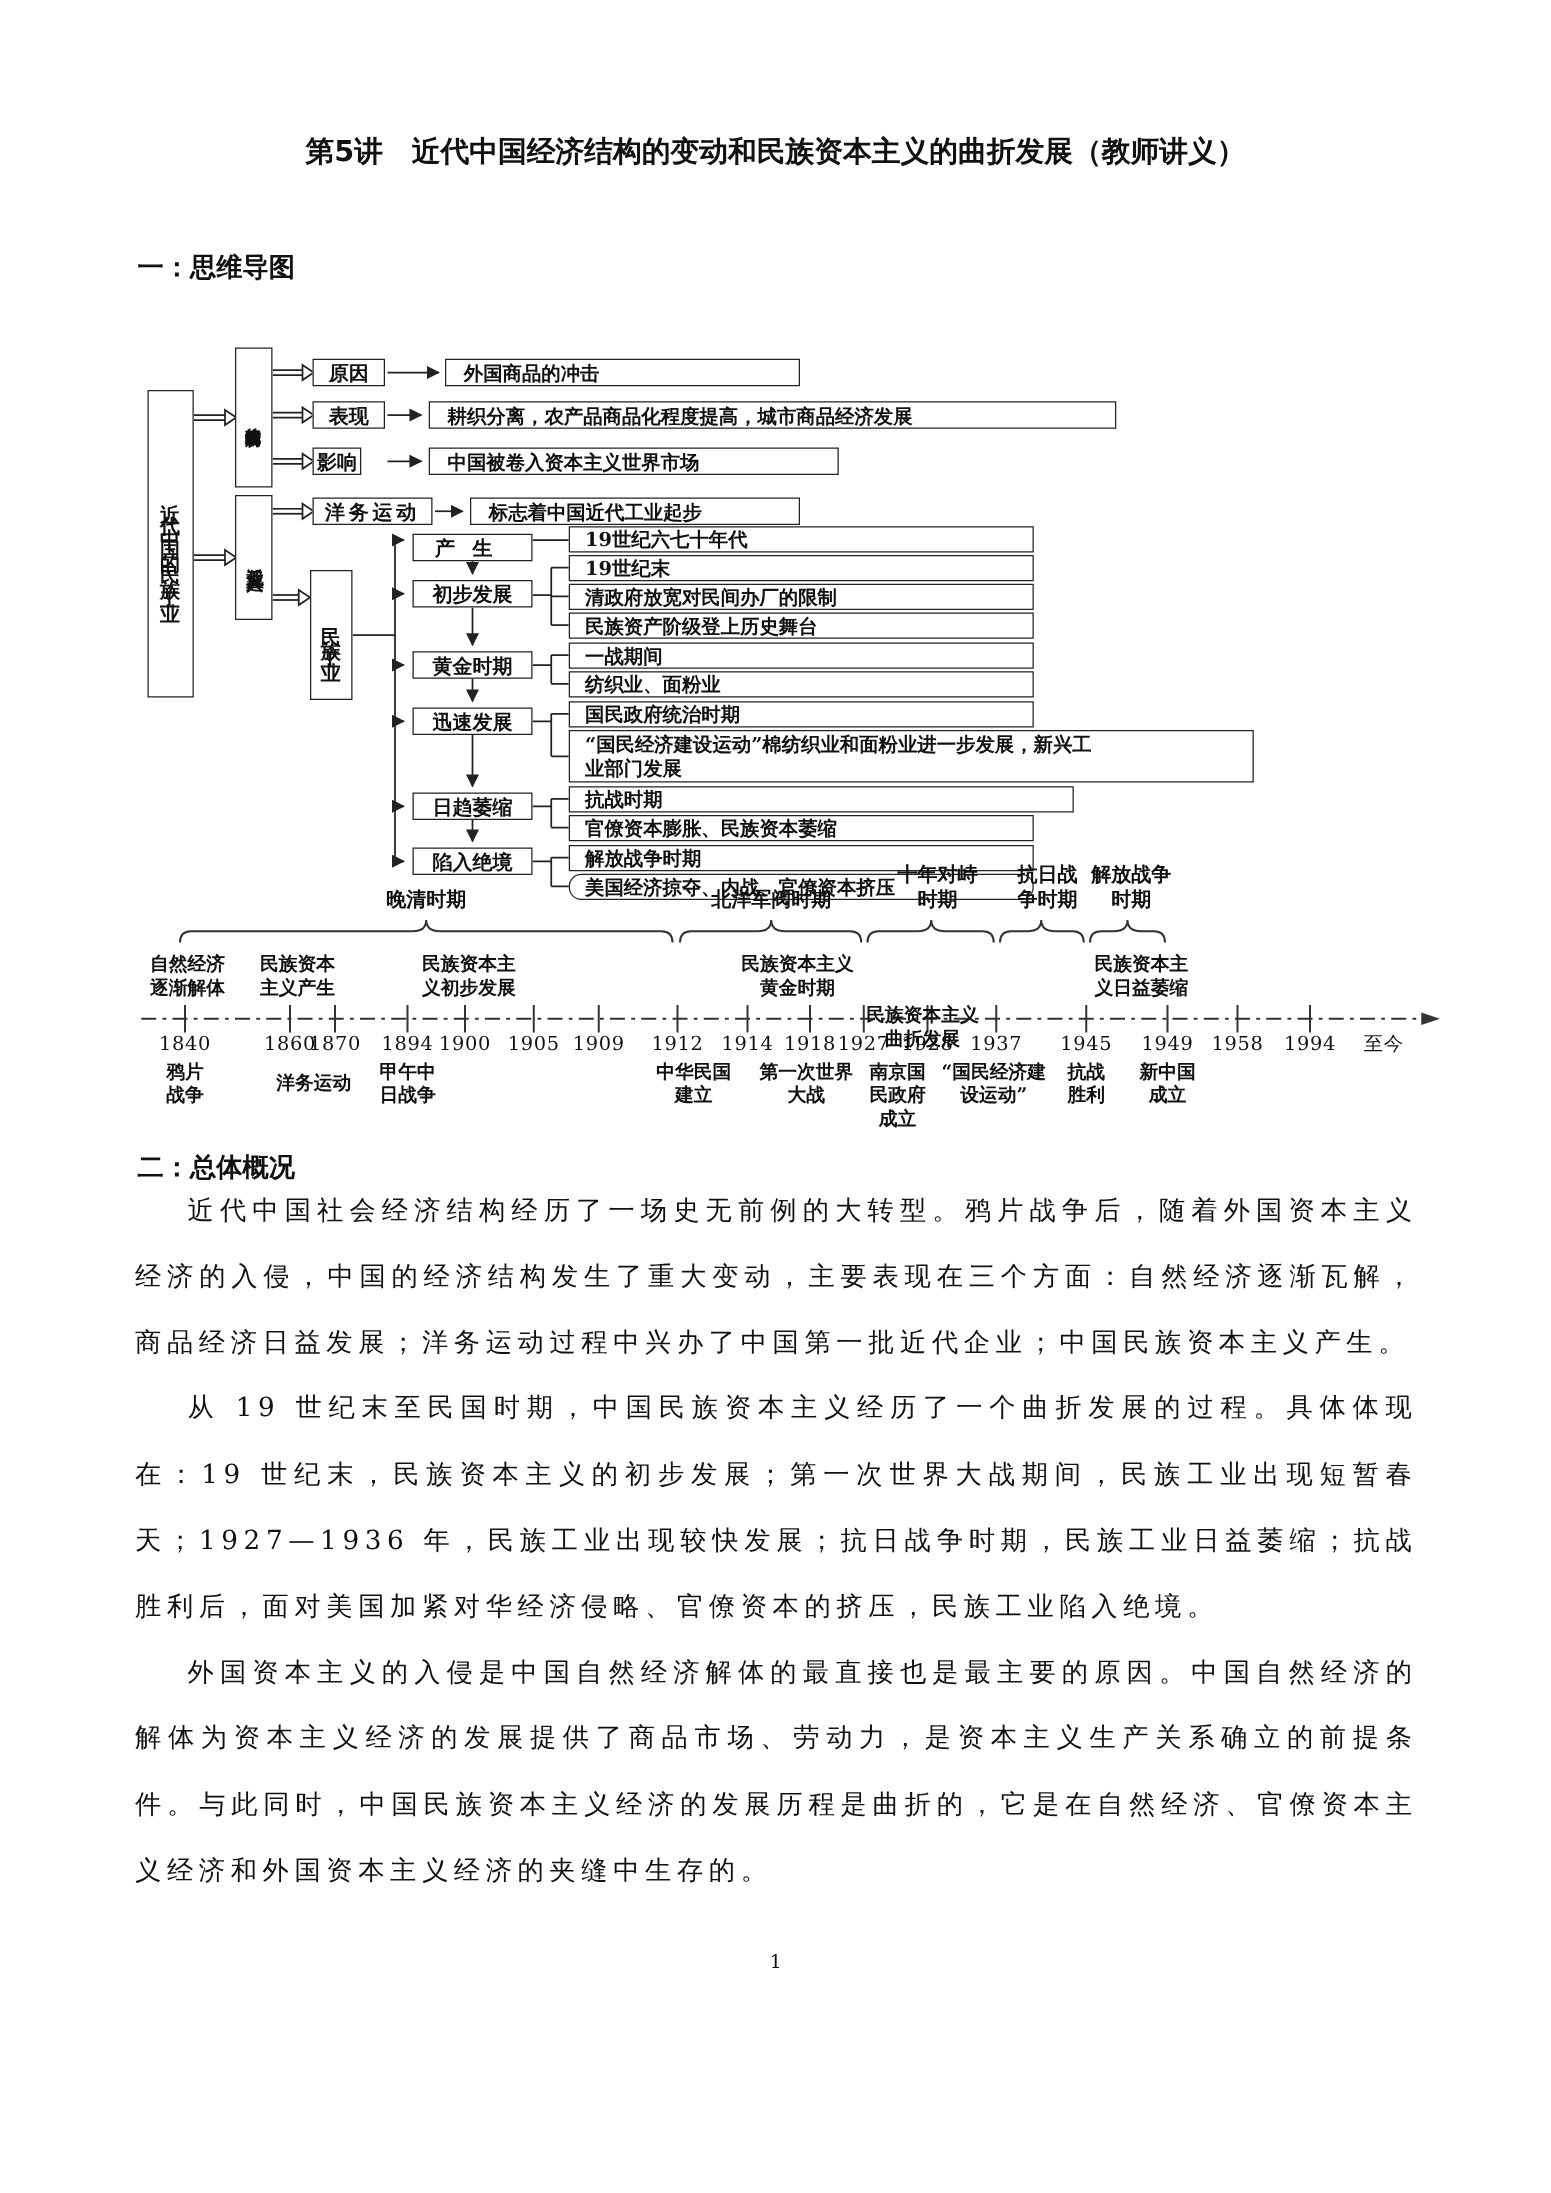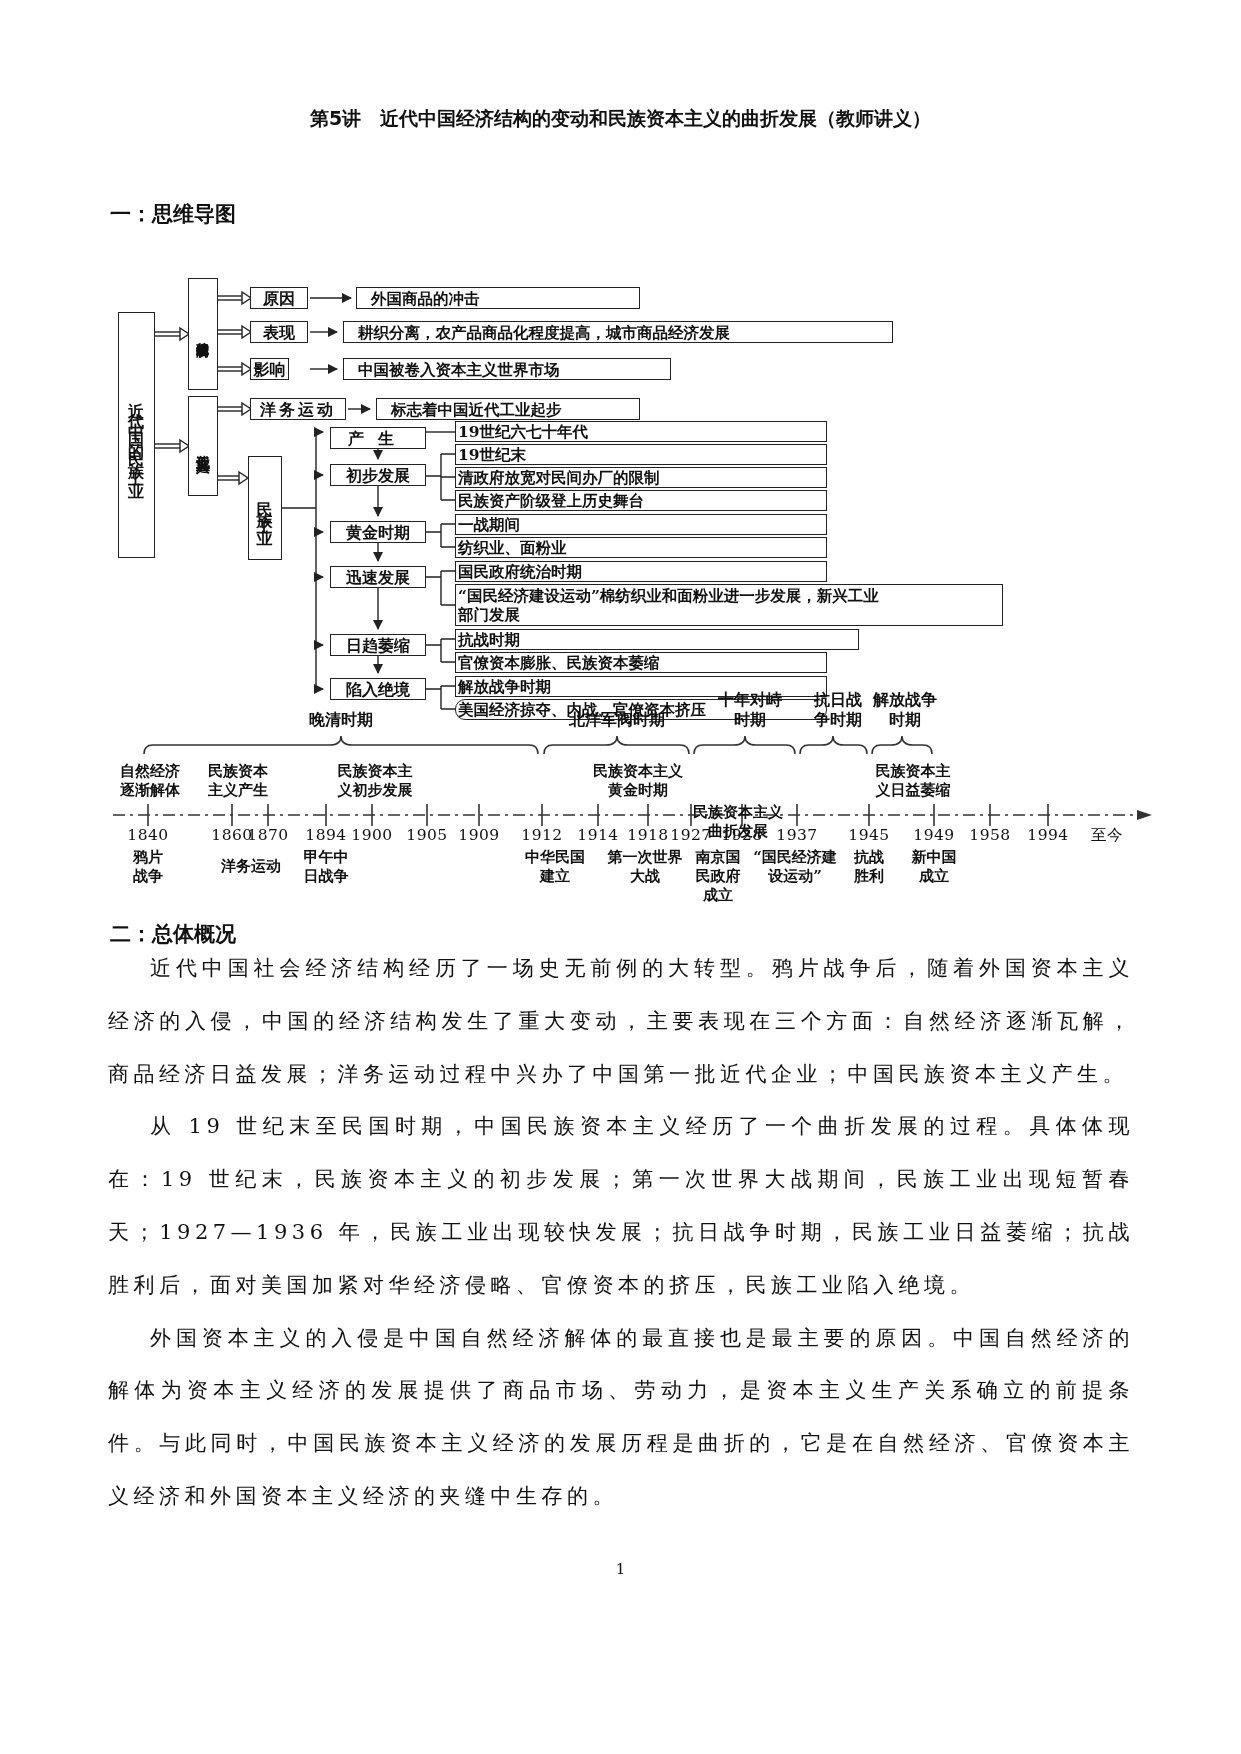--- a/index.html
+++ b/index.html
@@ -1,28 +1,28 @@
 <!DOCTYPE html>
 <html><head>
 <meta charset="utf-8">
 <style>
   html,body{margin:0;padding:0;background:#9a9a9a;}
   .page{position:relative;width:1241px;height:1754px;margin:0 auto;background:#ffffff;
         font-family:"DejaVu Serif","Liberation Serif",serif;color:#111;overflow:hidden;}
   .title{position:absolute;top:106px;left:0;width:100%;text-align:center;
-         font-family:"DejaVu Sans","Liberation Sans",sans-serif;font-weight:bold;font-size:19px;}
+         font-family:"DejaVu Sans","Liberation Sans",sans-serif;font-weight:bold;font-size:23px;}
   .h{position:absolute;left:110px;font-family:"DejaVu Sans","Liberation Sans",sans-serif;
      font-weight:bold;font-size:21px;}
   
   .mindmap{position:absolute;left:110px;top:250px;width:930px;height:480px;}
   .box{position:absolute;border:1.5px solid #222;background:#fff;box-sizing:border-box;
        display:flex;align-items:center;justify-content:center;text-align:center;
        font-weight:bold;color:#111;font-size:16px;line-height:19px;}
   .vbox{writing-mode:vertical-rl;text-orientation:upright;}
-  .dbox{justify-content:flex-start;text-align:left;padding-left:2px;font-size:15.5px;}
+  .dbox{justify-content:flex-start;text-align:left;padding-left:12px;font-size:15.5px;}
   .cn{position:absolute;left:0;top:0;}
   
   .timeline{position:absolute;left:105px;top:690px;width:1080px;height:232px;}
   .tl{position:absolute;transform:translateX(-50%);text-align:center;color:#111;}
   .tl-period{font-size:16px;font-weight:bold;line-height:20px;}
   .tl-phase{font-size:15px;font-weight:bold;line-height:19px;}
   .tl-year{font-size:15.5px;line-height:18px;letter-spacing:.5px;}
   .tl-event{font-size:15px;font-weight:bold;line-height:19px;}
   
   .bodytext{position:absolute;left:108px;top:942px;width:1026px;font-size:21px;

